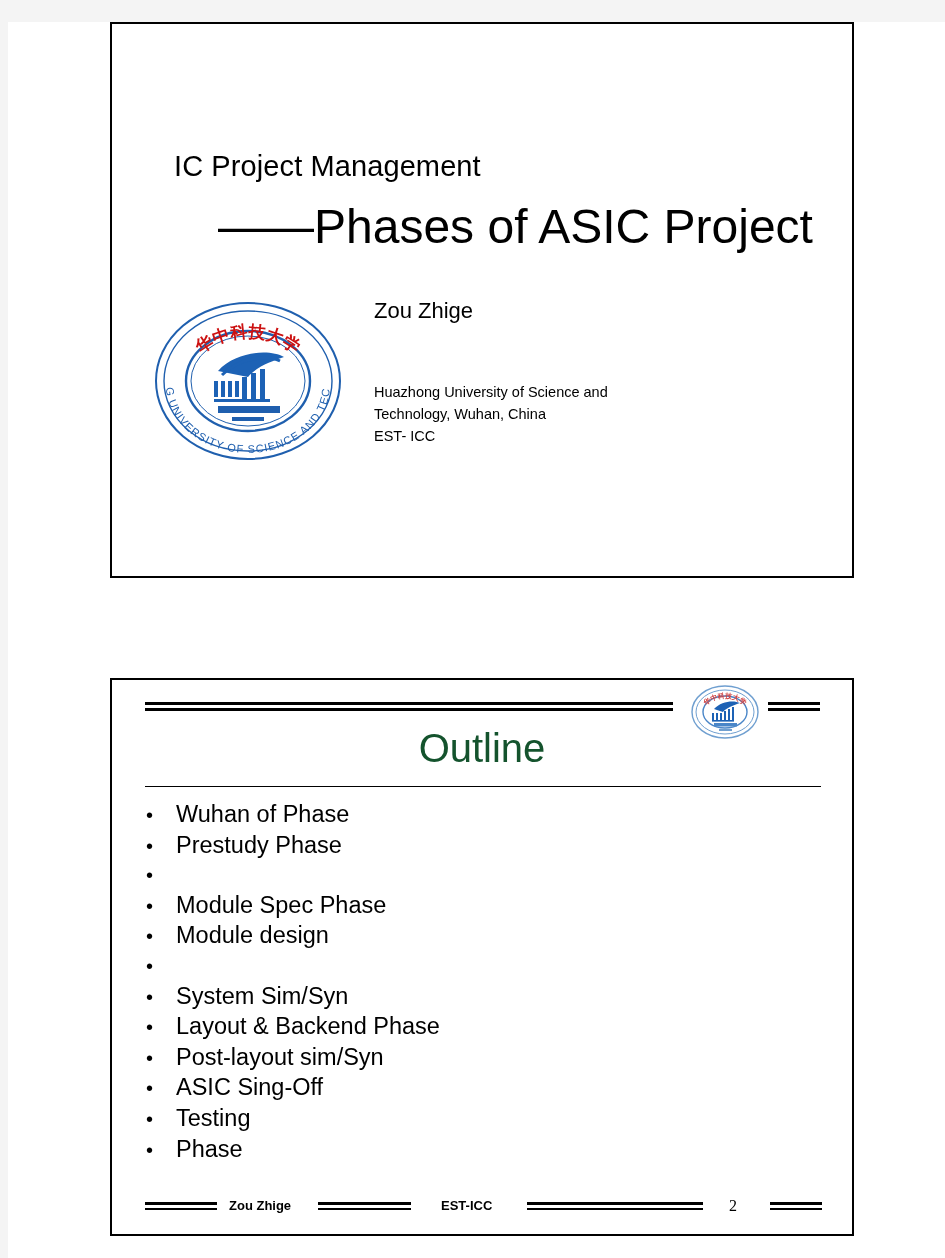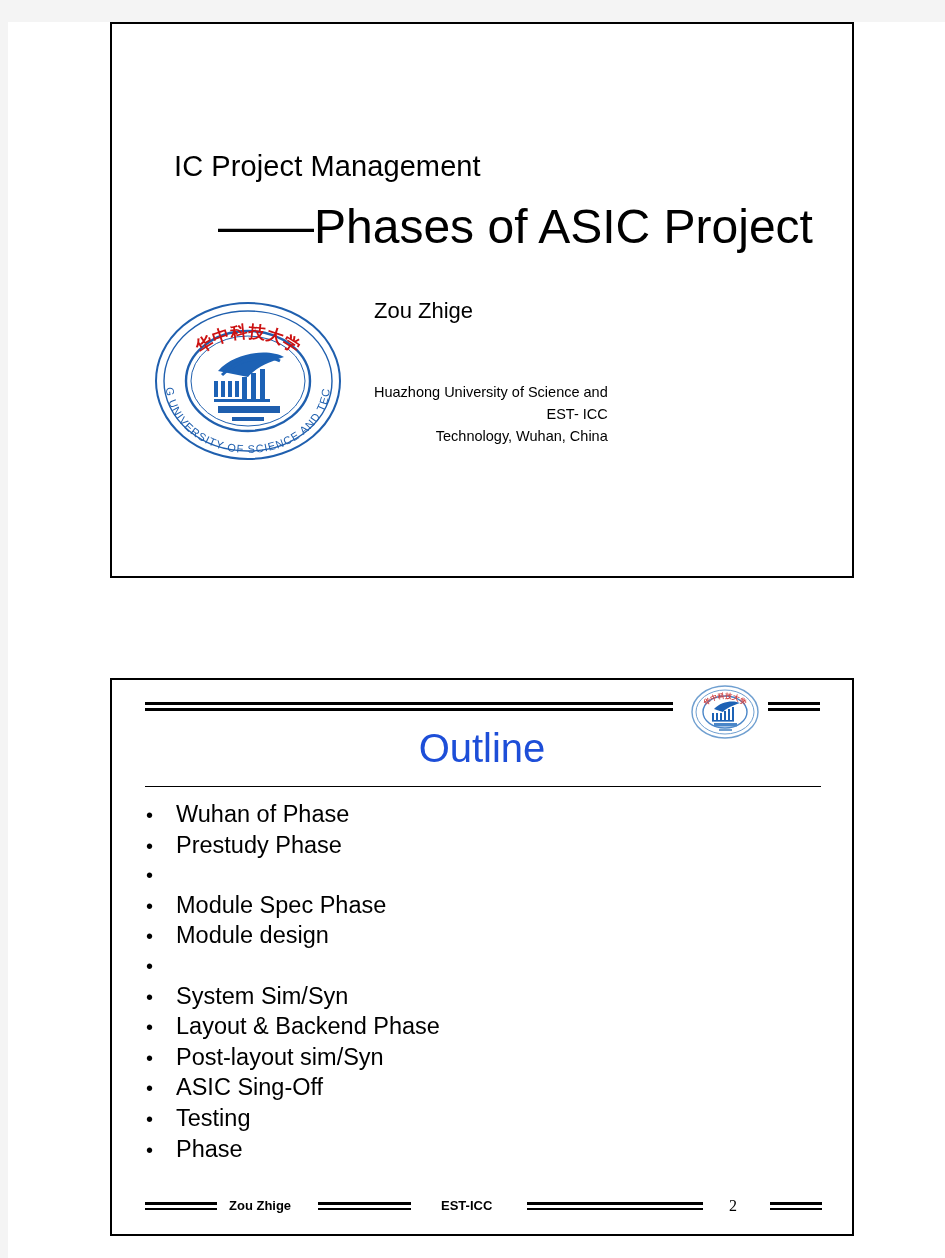--- a/index.html
+++ b/index.html
@@ -73,21 +73,20 @@
     white-space: nowrap;
   }
   .affiliation {
     position: absolute;
     left: 262px;
     top: 357px;
     font-size: 14.5px;
     line-height: 22px;
     color: #000;
     white-space: nowrap;
-    text-align: right;
   }
 
   
   .seal-big {
     position: absolute;
     left: 40px;
     top: 275px;
     width: 192px;
     height: 165px;
   }
@@ -120,21 +119,21 @@
     height: 56px;
   }
 
   .outline-title {
     position: absolute;
     left: 0;
     right: 0;
     top: 46px;
     text-align: center;
     font-size: 40px;
-    color: #1d4ed8;
+    color: #14532d;
   }
   .outline-divider {
     position: absolute;
     left: 33px;
     top: 106px;
     width: 676px;
     height: 1px;
     background: #000;
   }
 
@@ -252,22 +251,22 @@
       </g>
       <rect x="66" y="107" width="62" height="7" fill="#1f5fae"></rect>
       <rect x="80" y="118" width="32" height="4" fill="#1f5fae"></rect>
     </svg>
   </div>
 
   <div class="author-name">Zou Zhige</div>
 
   <div class="affiliation">
     <div>Huazhong University of Science and</div>
+    <div>Technology, Wuhan, China</div>
     <div>EST- ICC</div>
-    <div>Technology, Wuhan, China</div>
   </div>
 </div>
 
 <div class="slide" id="slide-outline">
 
   <div class="hdr-rule" id="hdr-rule-left"></div>
 
   <div class="seal-small">
     <svg viewBox="0 0 70 56" width="70" height="56">
       <ellipse cx="35" cy="28" rx="33" ry="26" fill="#ffffff" stroke="#6f9fd0" stroke-width="1.4"></ellipse>

